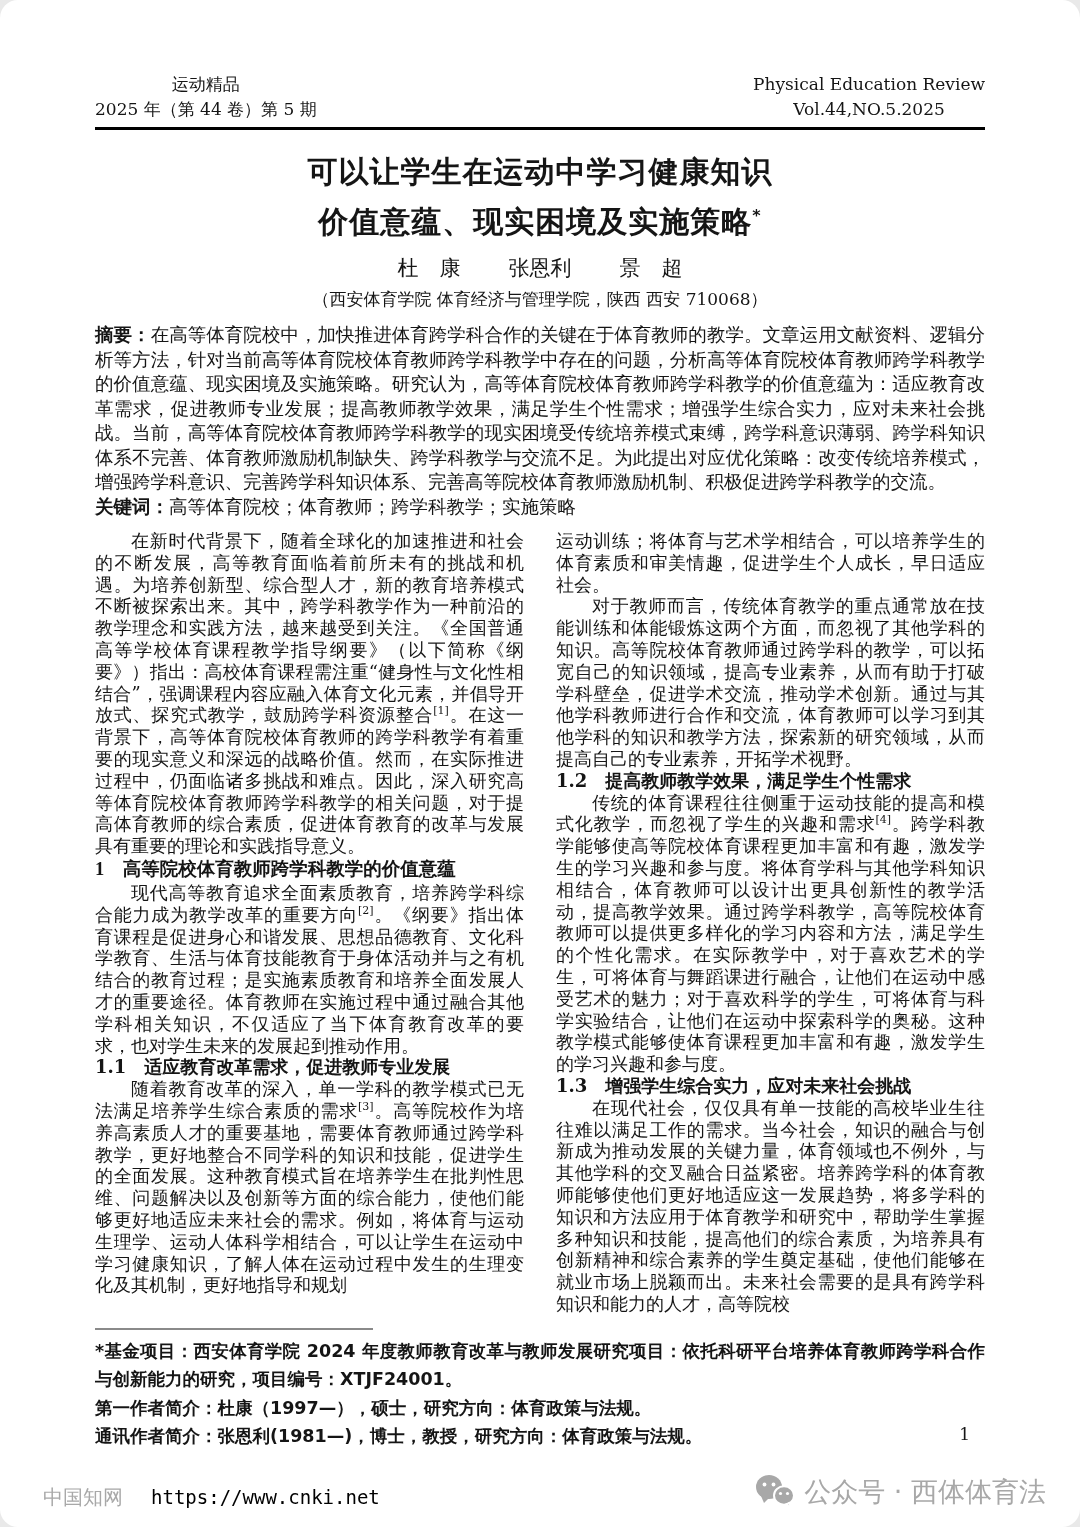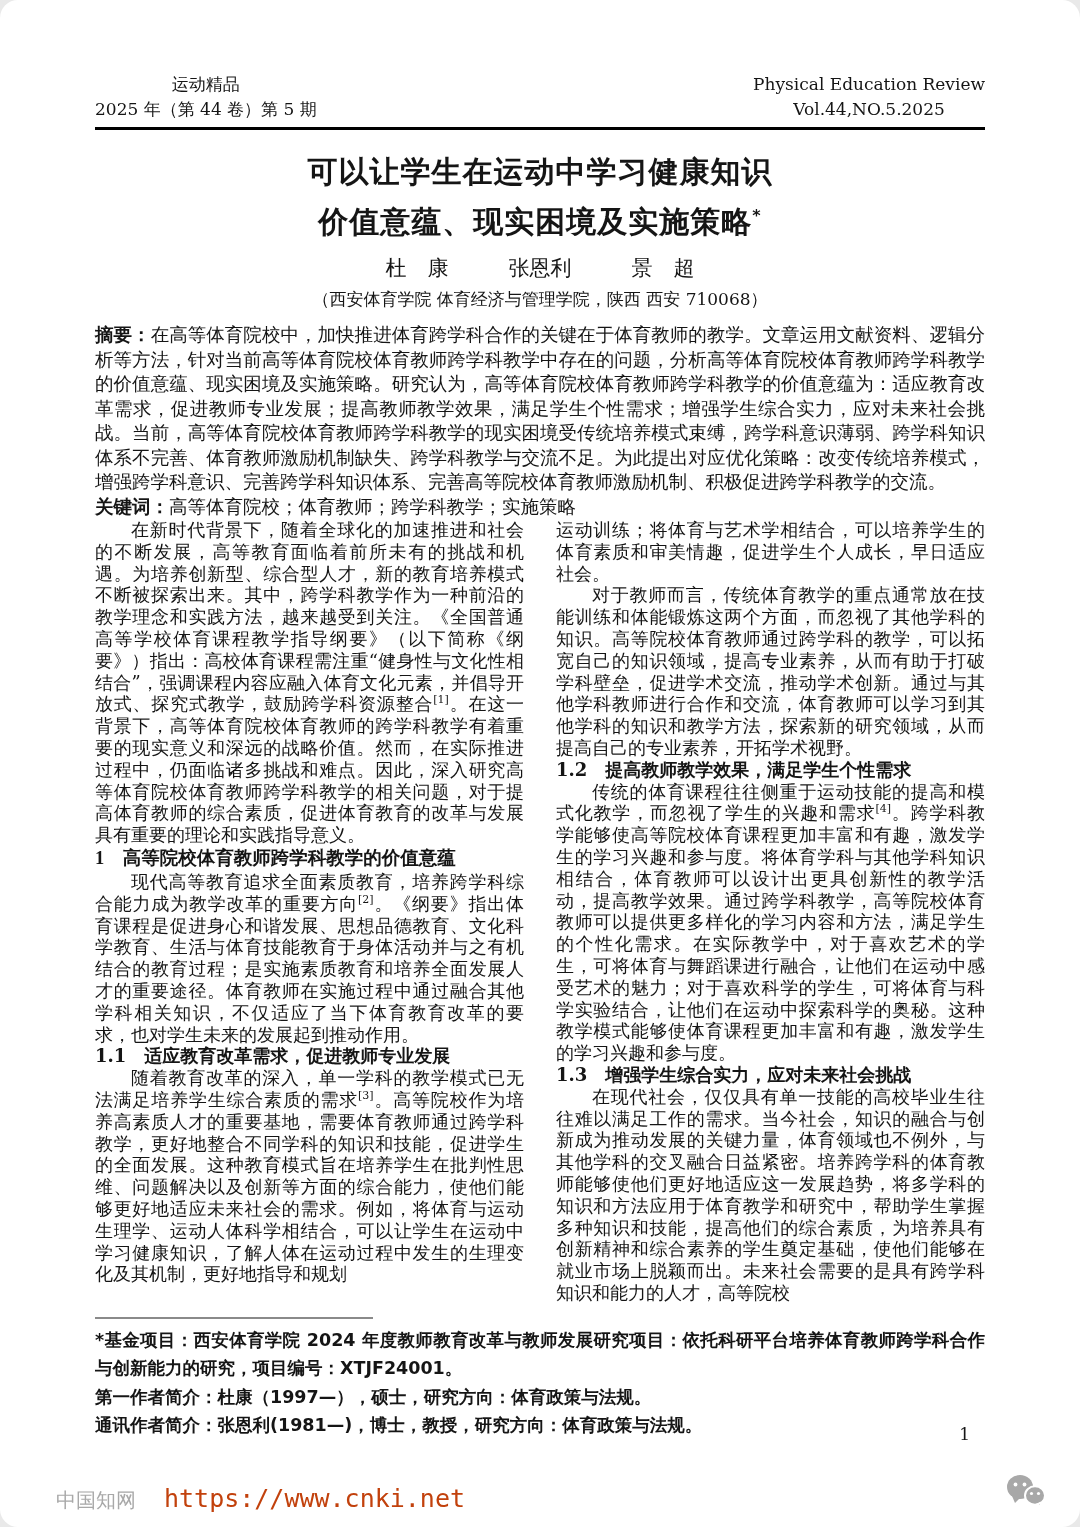--- a/index.html
+++ b/index.html
@@ -12,45 +12,45 @@
   }
   .content{padding:0 95px;}
   
   .hdr{display:flex;justify-content:space-between;padding-top:72px;font-size:17px;line-height:25px;}
   .hdr-left,.hdr-right{text-align:center;}
   .hdr-rule{height:3px;background:#000;margin-top:5px;}
   
   .title{margin:20px 0 0;text-align:center;font-family:"DejaVu Sans","Liberation Sans",sans-serif;
          font-weight:700;font-size:30px;line-height:44px;letter-spacing:1px;}
   .title sup{font-size:16px;}
-  .authors{margin-top:9px;display:flex;justify-content:center;gap:60px;font-size:21px;line-height:30px;align-items:center;}
+  .authors{margin-top:9px;display:flex;justify-content:center;gap:48px;font-size:21px;line-height:30px;align-items:center;}
   .affiliation{text-align:center;font-size:17px;line-height:26px;margin-top:3px;}
   
   .abstract{margin-top:11px;font-size:18.5px;line-height:24.5px;text-align:justify;}
   .abstract p{margin:0;}
   .lbl{font-family:"DejaVu Sans","Liberation Sans",sans-serif;font-weight:700;}
   
-  .columns{display:flex;gap:32px;}
+  .columns{margin-top:11px;display:flex;gap:32px;}
   .col{width:433px;font-size:18px;line-height:21.8px;text-align:justify;}
   .col p{margin:0;}
   .col .indent{text-indent:2em;}
   .col .h1{font-family:Liberation Serif, serif;font-weight:700;
            font-size:18.5px;line-height:23px;margin:1px 0;text-align:left;}
   .col .h2{font-weight:700;margin:0;text-align:left;}
   sup.cite{font-size:11px;vertical-align:super;line-height:0;}
   
   .fn-rule{width:278px;height:2px;background:#8a8a8a;margin-top:13px;}
   .footnotes{margin-top:7px;font-family:"DejaVu Sans","Liberation Sans",sans-serif;
              font-weight:600;font-size:17.5px;line-height:28.5px;text-align:justify;}
   .footnotes p{margin:0;}
   .pagenum{position:absolute;right:110px;top:1424px;font-size:17px;}
   
   .watermark{position:absolute;left:0;top:1468px;width:1080px;height:59px;color:#a8a8a8;}
-  .wm-left{position:absolute;left:56px;top:16px;display:flex;align-items:baseline;gap:28px;font-size:20px;}
-  .wm-url{font-family:"DejaVu Sans Mono","Liberation Mono",monospace;font-size:25px;color:#c2410c;text-decoration:none;}
+  .wm-left{position:absolute;left:43px;top:16px;display:flex;align-items:baseline;gap:28px;font-size:20px;}
+  .wm-url{font-family:"DejaVu Sans Mono","Liberation Mono",monospace;font-size:19px;color:#000000;text-decoration:none;}
   .wm-right{position:absolute;right:34px;top:6px;display:flex;align-items:center;gap:9px;
             font-family:"DejaVu Sans","Liberation Sans",sans-serif;font-size:27px;}
   .wx-svg{display:block;}
 </style>
 </head>
 <body>
 
 <div class="page">
   <div class="content">
 
@@ -124,15 +124,16 @@
           <circle cx="9.5" cy="10.5" r="1.9" fill="#ffffff"></circle>
           <circle cx="18.5" cy="10.5" r="1.9" fill="#ffffff"></circle>
           <g fill="#a8a8a8" stroke="#ffffff" stroke-width="2">
             <ellipse cx="29" cy="21.5" rx="10" ry="9.2"></ellipse>
             <polygon points="34,29 37,34 31,30.5"></polygon>
           </g>
           <circle cx="25.5" cy="19.5" r="1.6" fill="#ffffff"></circle>
           <circle cx="32.5" cy="19.5" r="1.6" fill="#ffffff"></circle>
         </svg>
       </span>
+      <span>公众号 · 西体体育法</span>
     </div>
   </div>
 </div>
 
 </body></html>

